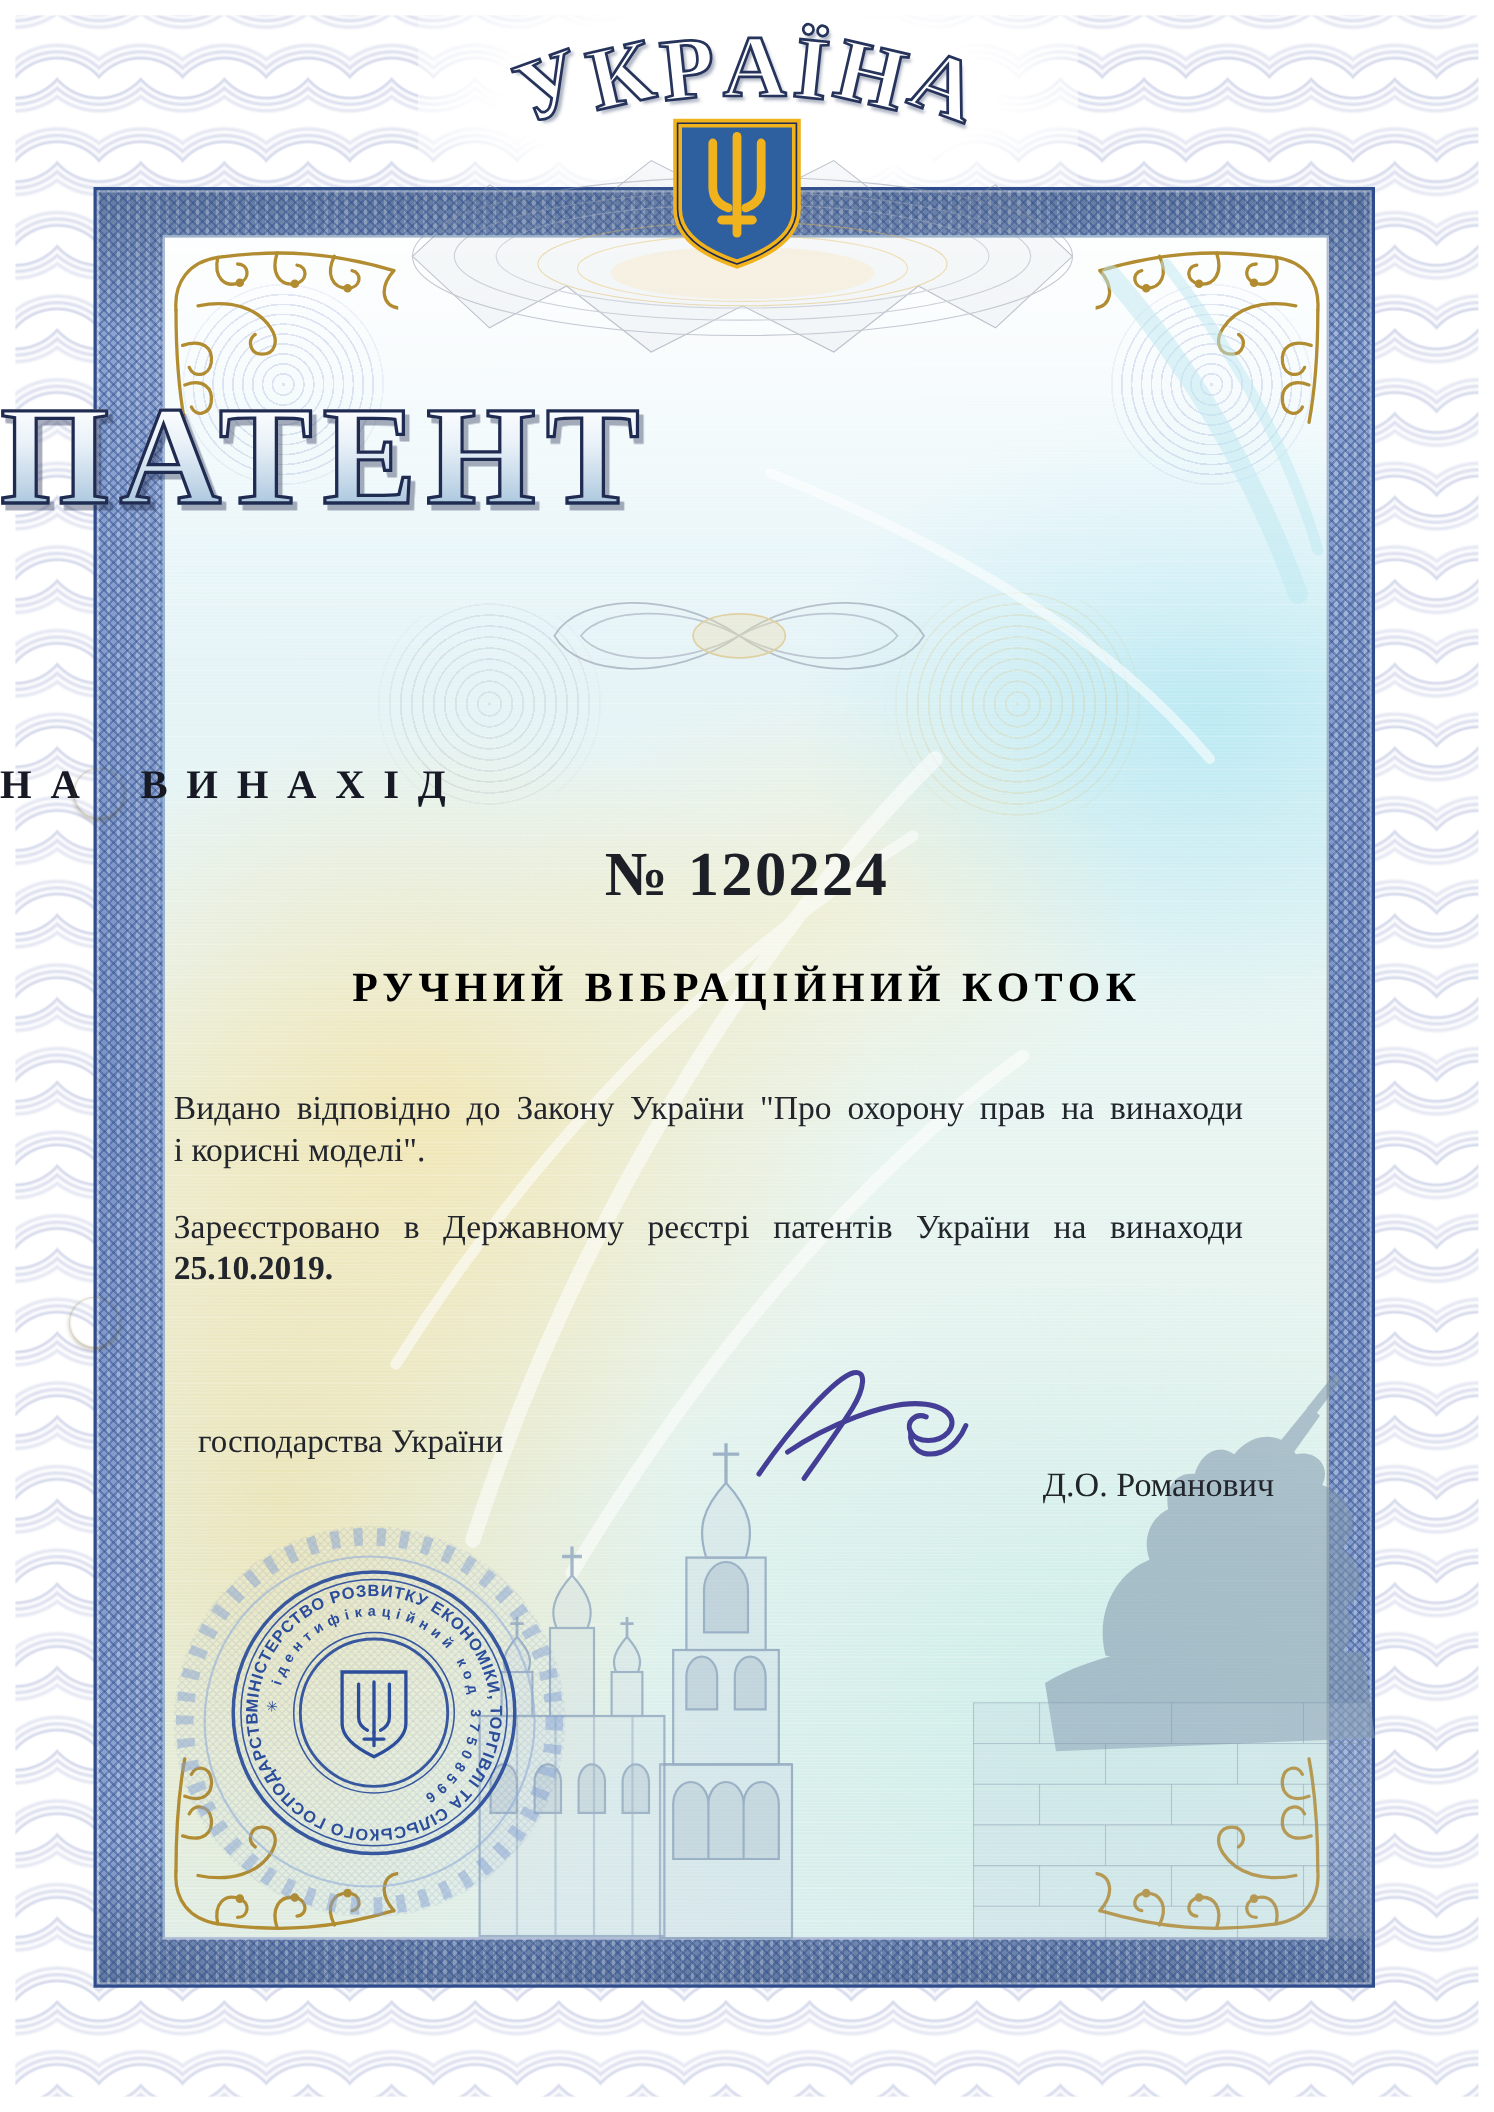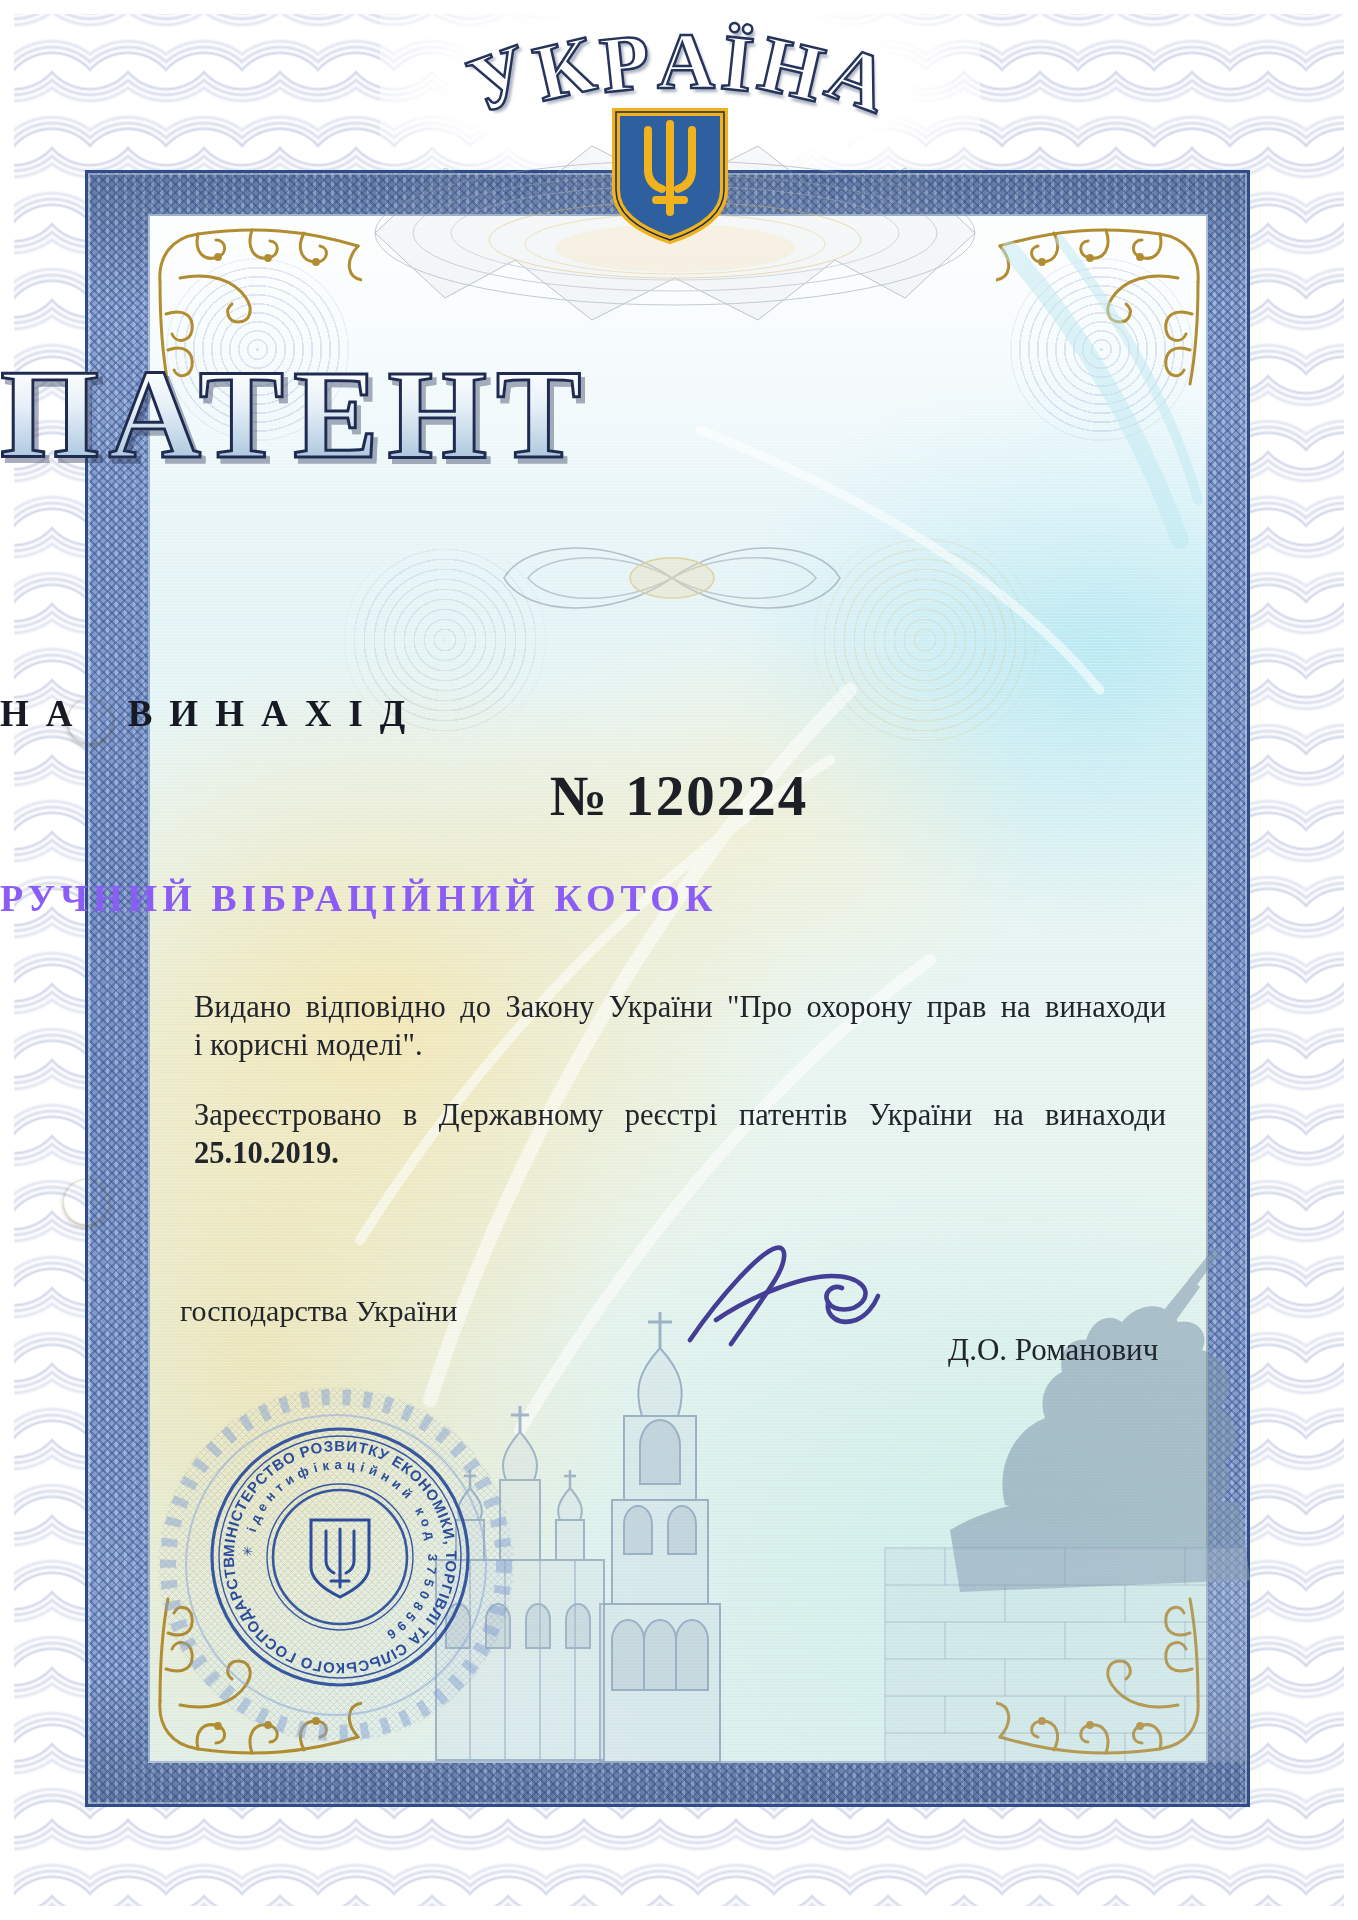--- a/index.html
+++ b/index.html
@@ -64,25 +64,25 @@
   .patent-title{left:0;right:0;top:350px;text-align:left;z-index:6;
     font:700 128px "Liberation Serif",serif;line-height:1;letter-spacing:9px;
     color:transparent;background:linear-gradient(180deg,#ffffff 12%,#e9f1f8 42%,#b7cfe3 78%,#8fb2cf 100%);
     -webkit-background-clip:text;background-clip:text;-webkit-text-stroke:3px #1f2b50;
     filter:drop-shadow(4px 5px 0 rgba(31,43,80,.38));}
 
   .na-vynakhid{left:0;right:0;top:692px;text-align:left;z-index:6;
     font:700 37px "Liberation Serif",serif;letter-spacing:.46em;word-spacing:.32em;color:#171a25;}
   .pat-number{left:0;right:0;top:763px;text-align:center;z-index:6;
     font:700 57px "Liberation Serif",serif;letter-spacing:2px;color:#1c1f26;}
-  .inv-title{left:0;right:0;top:876px;text-align:left;z-index:6;
-    font:700 38px "Liberation Serif",serif;letter-spacing:5px;color:#8b5cf6;}
-
-  
-  .para{left:158px;width:972px;z-index:6;font:400 30.5px "Liberation Serif",serif;color:#22252b;line-height:38px;margin-left:36px;}
+  .inv-title{left:0;right:0;top:876px;text-align:center;z-index:6;
+    font:700 38px "Liberation Serif",serif;letter-spacing:5px;color:#000000;}
+
+  
+  .para{left:158px;width:972px;z-index:6;font:400 30.5px "Liberation Serif",serif;color:#22252b;line-height:38px;}
   .para .j{text-align:justify;text-align-last:justify;}
   .para .date{font-weight:700;}
   .issued{top:988px;}
   .registered{top:1096px;}
 
   .sig-block{left:180px;width:452px;top:1292px;z-index:6;
     font:400 30px "Liberation Serif",serif;color:#22252b;line-height:38px;}
   .sig-block .j{text-align:justify;text-align-last:justify;}
   .signer-name{left:948px;top:1332px;z-index:6;font:400 31px "Liberation Serif",serif;color:#22252b;}
 

